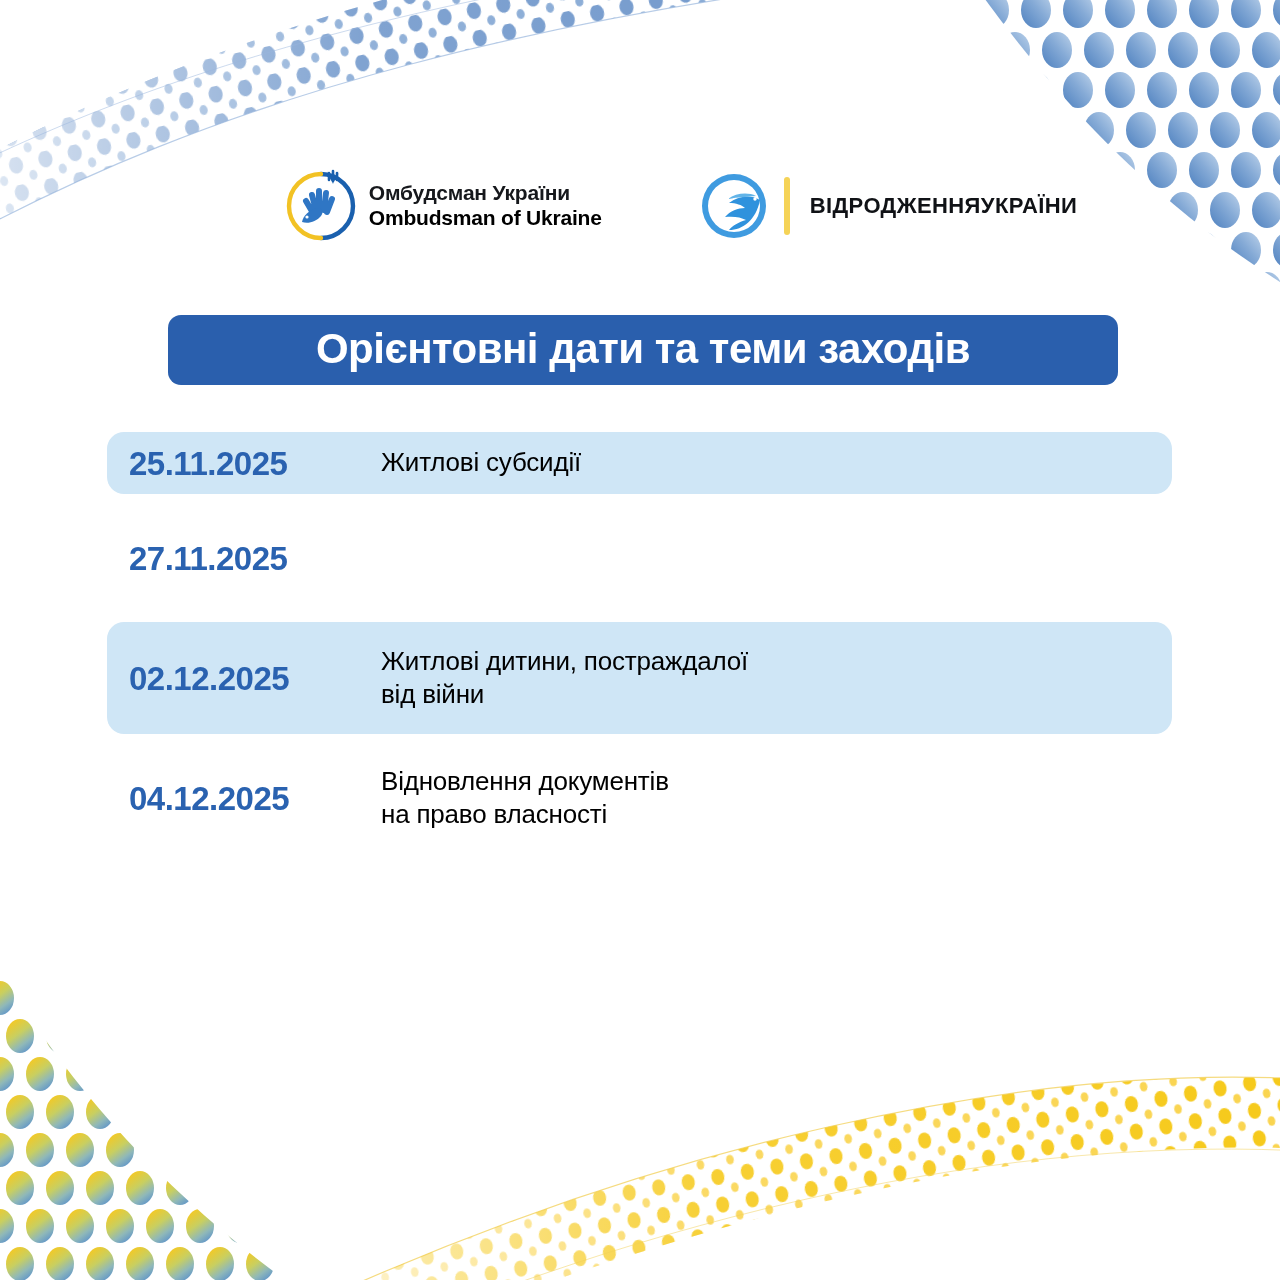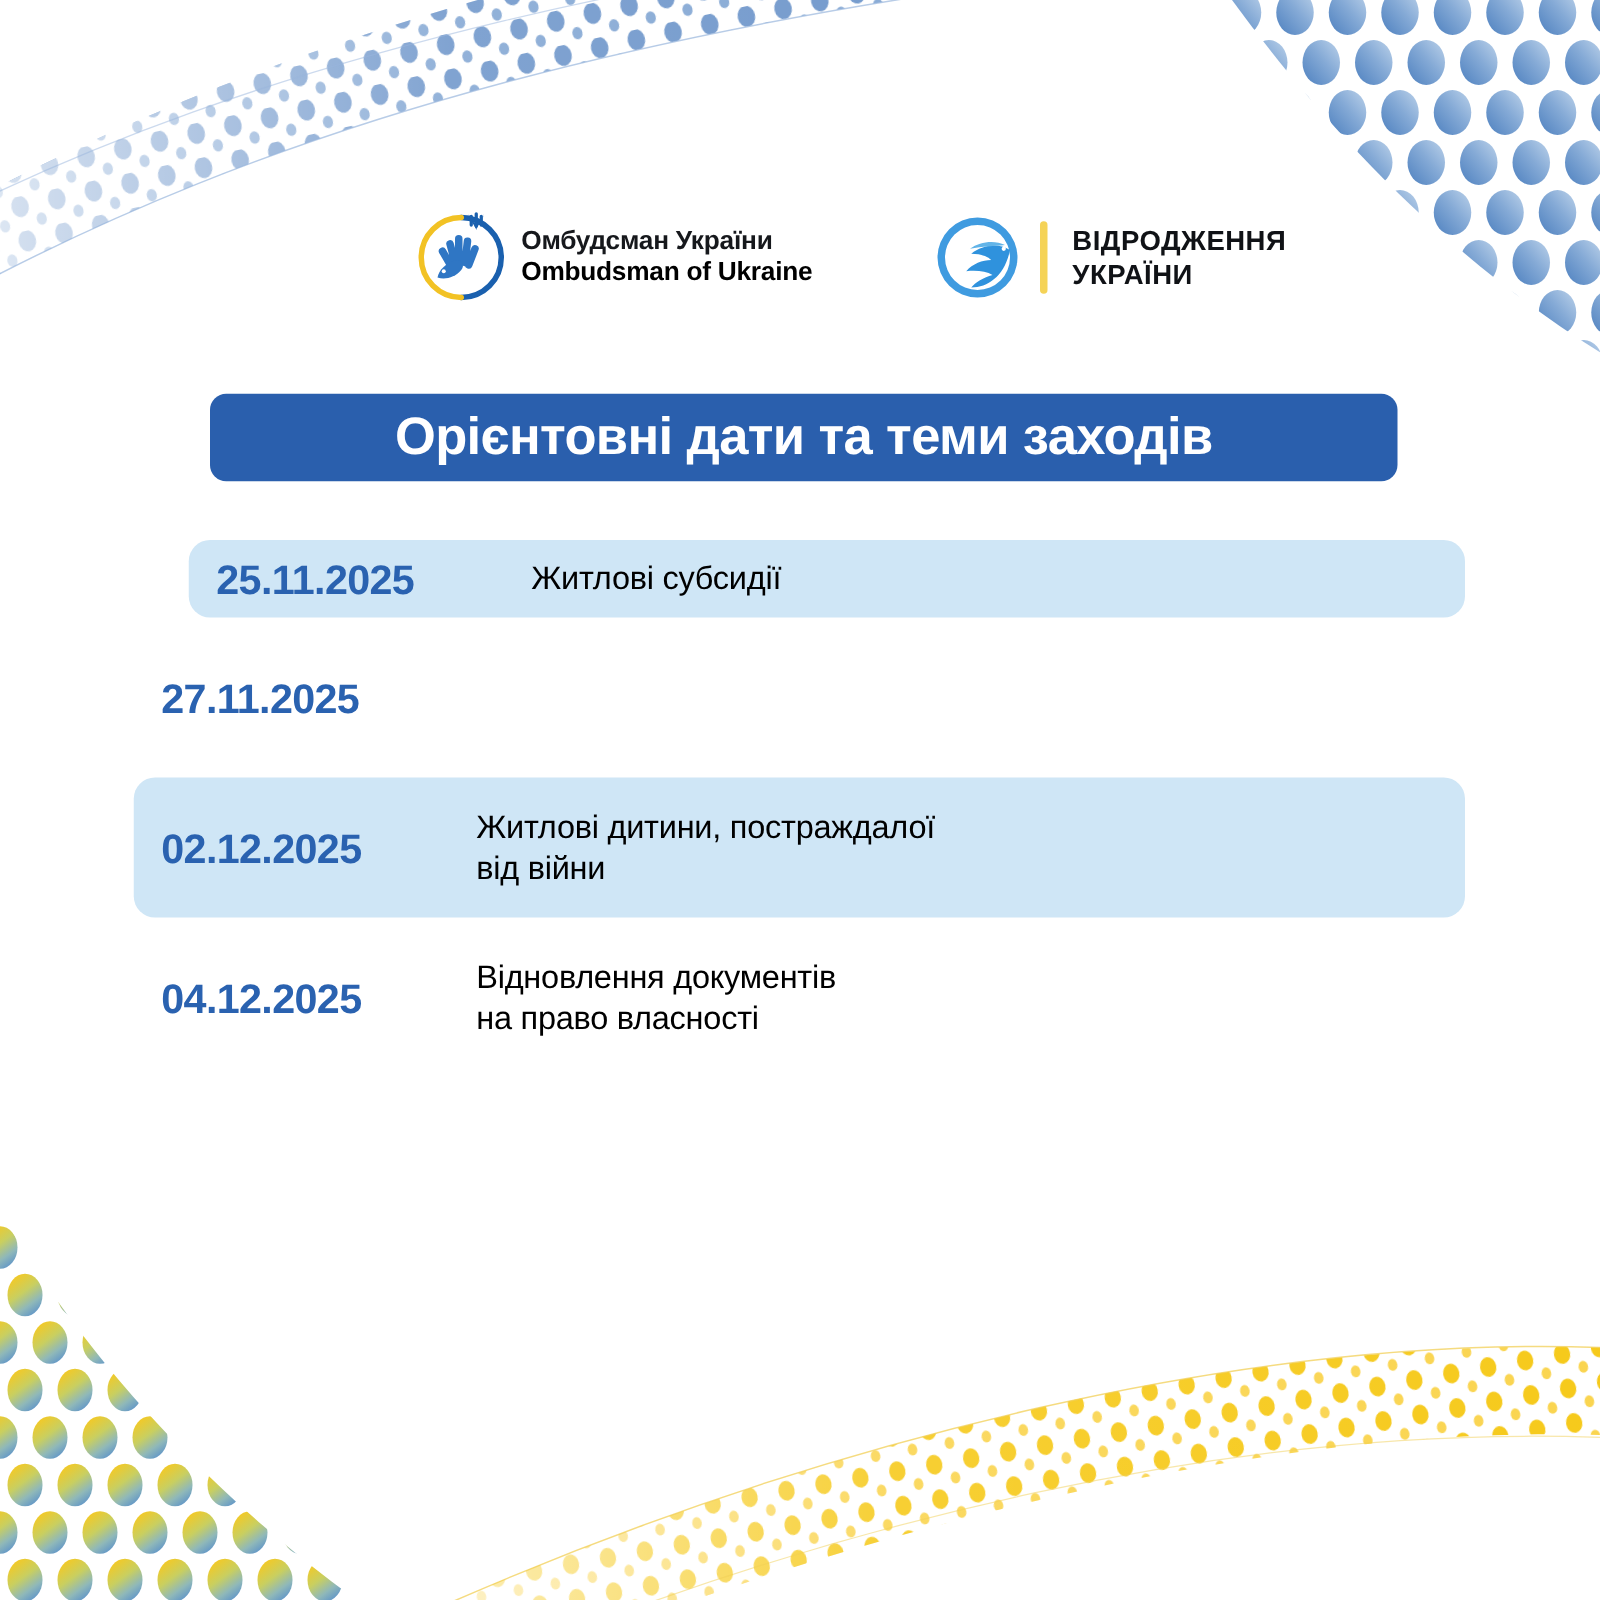--- a/index.html
+++ b/index.html
@@ -76,21 +76,21 @@
   }
   .logo-divider {
     width: 6px;
     height: 58px;
     background: #f5d357;
     border-radius: 3px;
     margin: 0 20px 0 14px;
   }
   .logo-vid-text {
     display: flex;
-    flex-direction: column;
+    flex-direction: row;
     justify-content: center;
   }
   .logo-vid-text .v1,
   .logo-vid-text .v2 {
     font-size: 22px;
     font-weight: bold;
     color: #101216;
     letter-spacing: 0.4px;
     line-height: 1.24;
     white-space: nowrap;
@@ -133,21 +133,21 @@
     align-items: center;
     border-radius: 17px;
     box-sizing: border-box;
     padding: 0 0 0 22px;
     background: transparent;
     margin-bottom: 8px;
   }
   .row.alt {
     background: #cfe6f6;
   }
-  .row.h1 { height: 62px; margin-left: 44px; }
+  .row.h1 { height: 62px; }
   .row.h2 { height: 112px; }
   .row-date {
     flex: 0 0 252px;
     color: #2a62b0;
     font-size: 33px;
     font-weight: bold;
     letter-spacing: -0.5px;
     line-height: 1;
     white-space: nowrap;
   }

